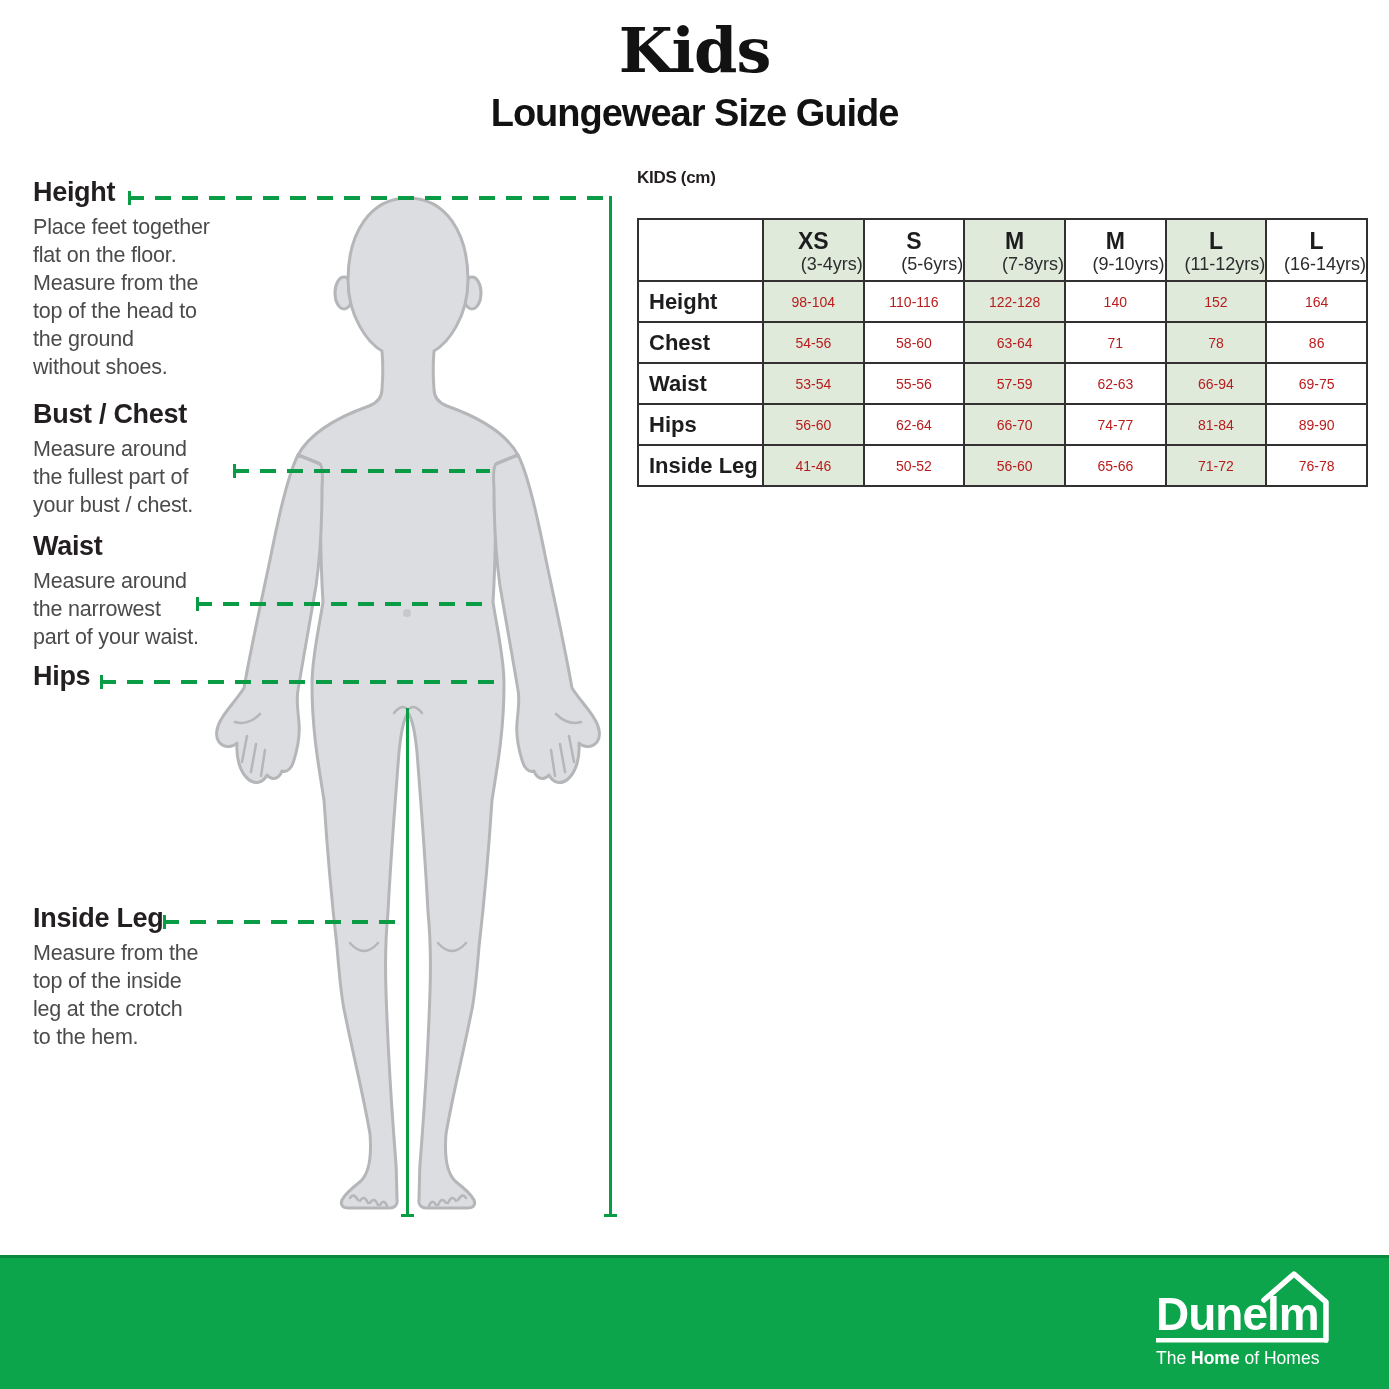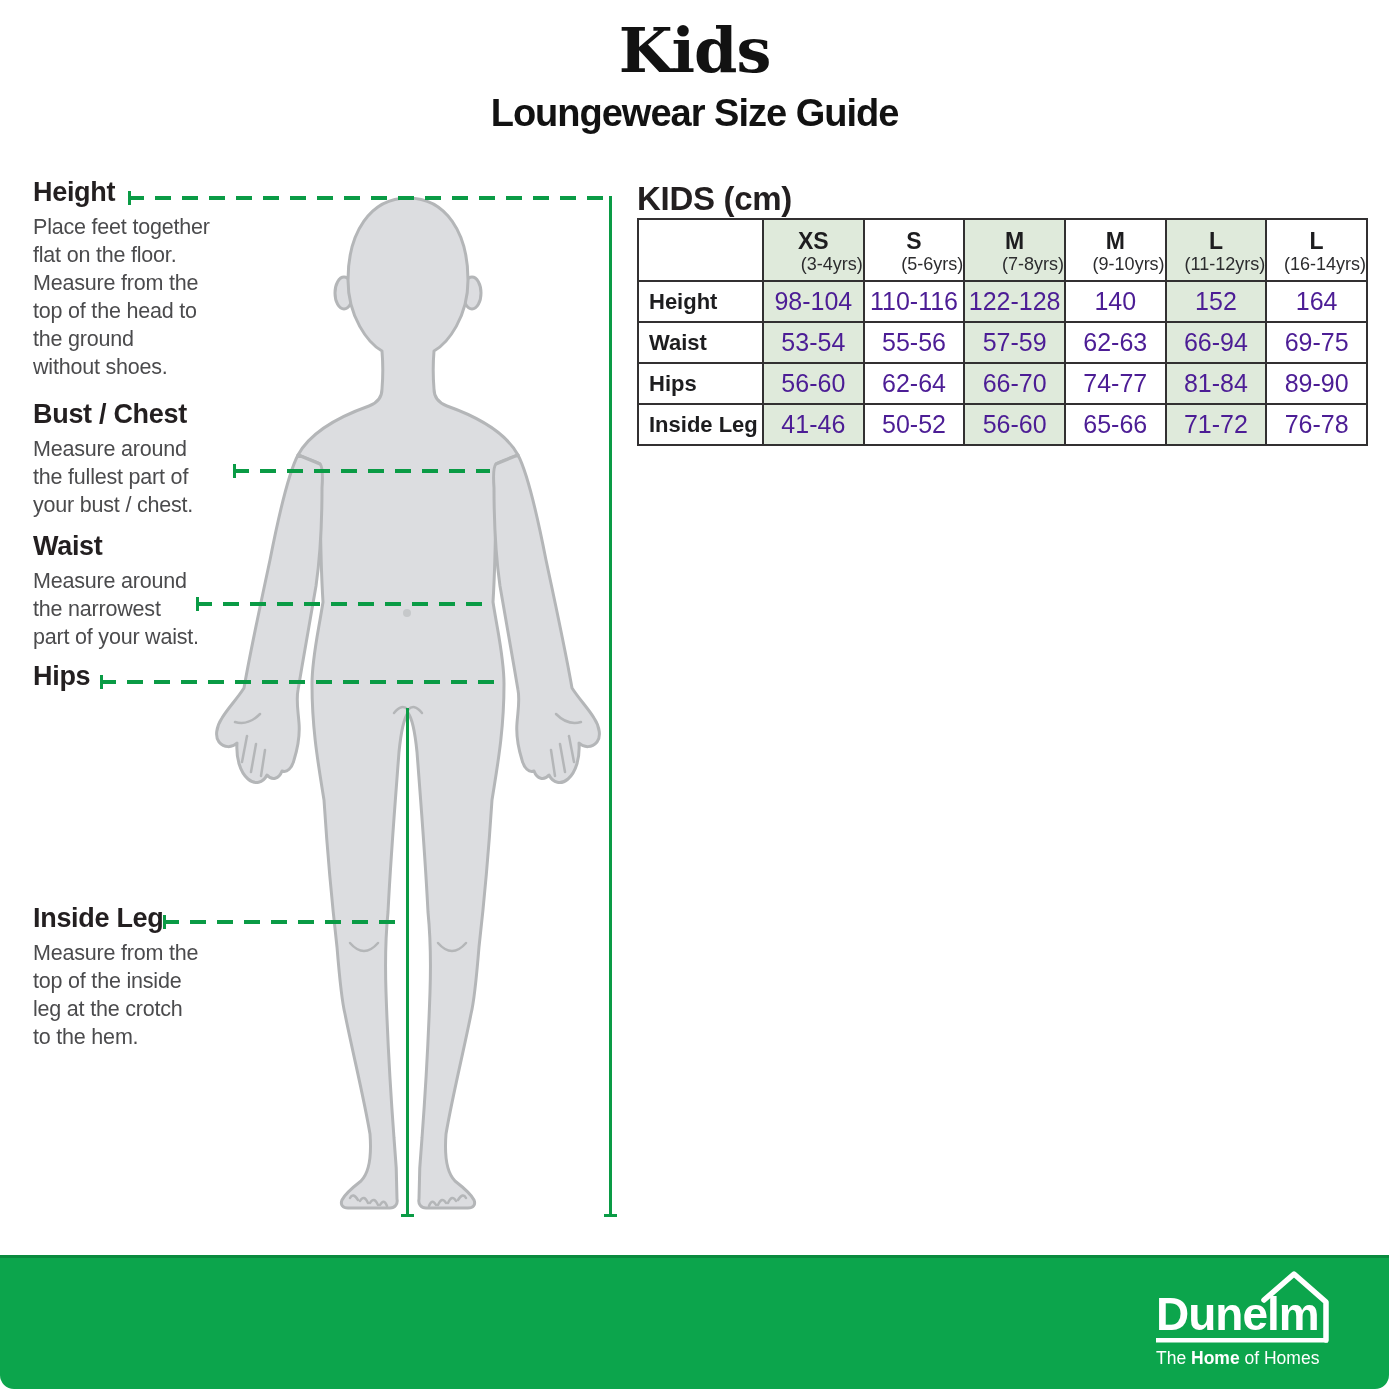--- a/index.html
+++ b/index.html
@@ -10,21 +10,20 @@
     --body-stroke:#b4b6b8;
     --heading-black:#231f20;
     --text-gray:#4b4b4d;
     --table-border:#323031;
   }
   *{margin:0;padding:0;box-sizing:border-box;}
   html,body{background:#fff;}
   .page{
     position:relative;width:1389px;height:1389px;background:#ffffff;overflow:hidden;
     font-family:"Liberation Sans",sans-serif;
-    border-radius:14px;
   }
   
   .title{
     position:absolute;top:18px;left:0;width:100%;text-align:center;
     font-family:"DejaVu Serif",serif;font-weight:bold;font-size:62px;line-height:1.05;
     color:#121212;letter-spacing:-1px;
   }
   .subtitle{
     position:absolute;top:92px;left:0;width:100%;text-align:center;
     font-family:Liberation Sans, sans-serif;font-weight:bold;font-size:38px;
@@ -61,34 +60,34 @@
   #line-chest{top:469px;left:233px;width:257px;}
   #line-waist{top:602px;left:196px;width:292px;}
   #line-hips{top:680px;left:100px;width:398px;}
   #line-insideleg{top:920px;left:163px;width:246px;}
   #vline-height{top:196px;left:609px;height:1021px;}
   #vline-insideleg{top:708px;left:406px;height:509px;}
   
   .figure{position:absolute;left:205px;top:190px;z-index:1;}
   
   .table-title{
-    position:absolute;left:637px;top:180px;font-size:33px;font-weight:bold;
+    position:absolute;left:637px;top:168px;font-size:17px;font-weight:bold;
     color:var(--heading-black);letter-spacing:-0.3px;z-index:3;
   }
   .table-wrap{position:absolute;left:637px;top:218px;z-index:3;}
   table{border-collapse:collapse;table-layout:fixed;width:731px;}
   th,td{border:2px solid var(--table-border);text-align:center;vertical-align:middle;}
   th.corner{width:125px;background:#fff;}
   th.size-col{height:62px;font-weight:normal;margin-top:24px;}
   th.size-col .sz{font-size:23px;font-weight:bold;color:#1d1d1f;line-height:1.15;padding-top:3px;}
   th.size-col .age{font-size:18px;color:#2c2c2e;line-height:1.1;text-align:right;}
   tbody th.rowlabel{
     text-align:left;padding-left:10px;font-size:22px;font-weight:bold;color:#1d1d1f;height:41px;
   }
-  tbody td{font-size:25px;color:#4c1d95;height:41px;margin-top:12px;}
+  tbody td{font-size:14px;color:#b91c1c;height:41px;margin-top:12px;}
   .hl{background:var(--highlight-green);}
   
   .footer{
     position:absolute;left:0;bottom:0;width:100%;height:134px;
     background:var(--accent-green);z-index:4;
     box-shadow:inset 0 3px 0 rgba(0,60,20,0.25);
   }
   .logo{position:absolute;left:1150px;top:1268px;z-index:6;}
 </style>
 </head>
@@ -281,20 +280,29 @@
           <tr>
             <th class="rowlabel">Height</th>
             <td class="hl">98-104</td>
             <td>110-116</td>
             <td class="hl">122-128</td>
             <td>140</td>
             <td class="hl">152</td>
             <td>164</td>
           </tr>
           <tr>
+            <th class="rowlabel">Chest</th>
+            <td class="hl">54-56</td>
+            <td>58-60</td>
+            <td class="hl">63-64</td>
+            <td>71</td>
+            <td class="hl">78</td>
+            <td>86</td>
+          </tr>
+          <tr>
             <th class="rowlabel">Waist</th>
             <td class="hl">53-54</td>
             <td>55-56</td>
             <td class="hl">57-59</td>
             <td>62-63</td>
             <td class="hl">66-94</td>
             <td>69-75</td>
           </tr>
           <tr>
             <th class="rowlabel">Hips</th>

